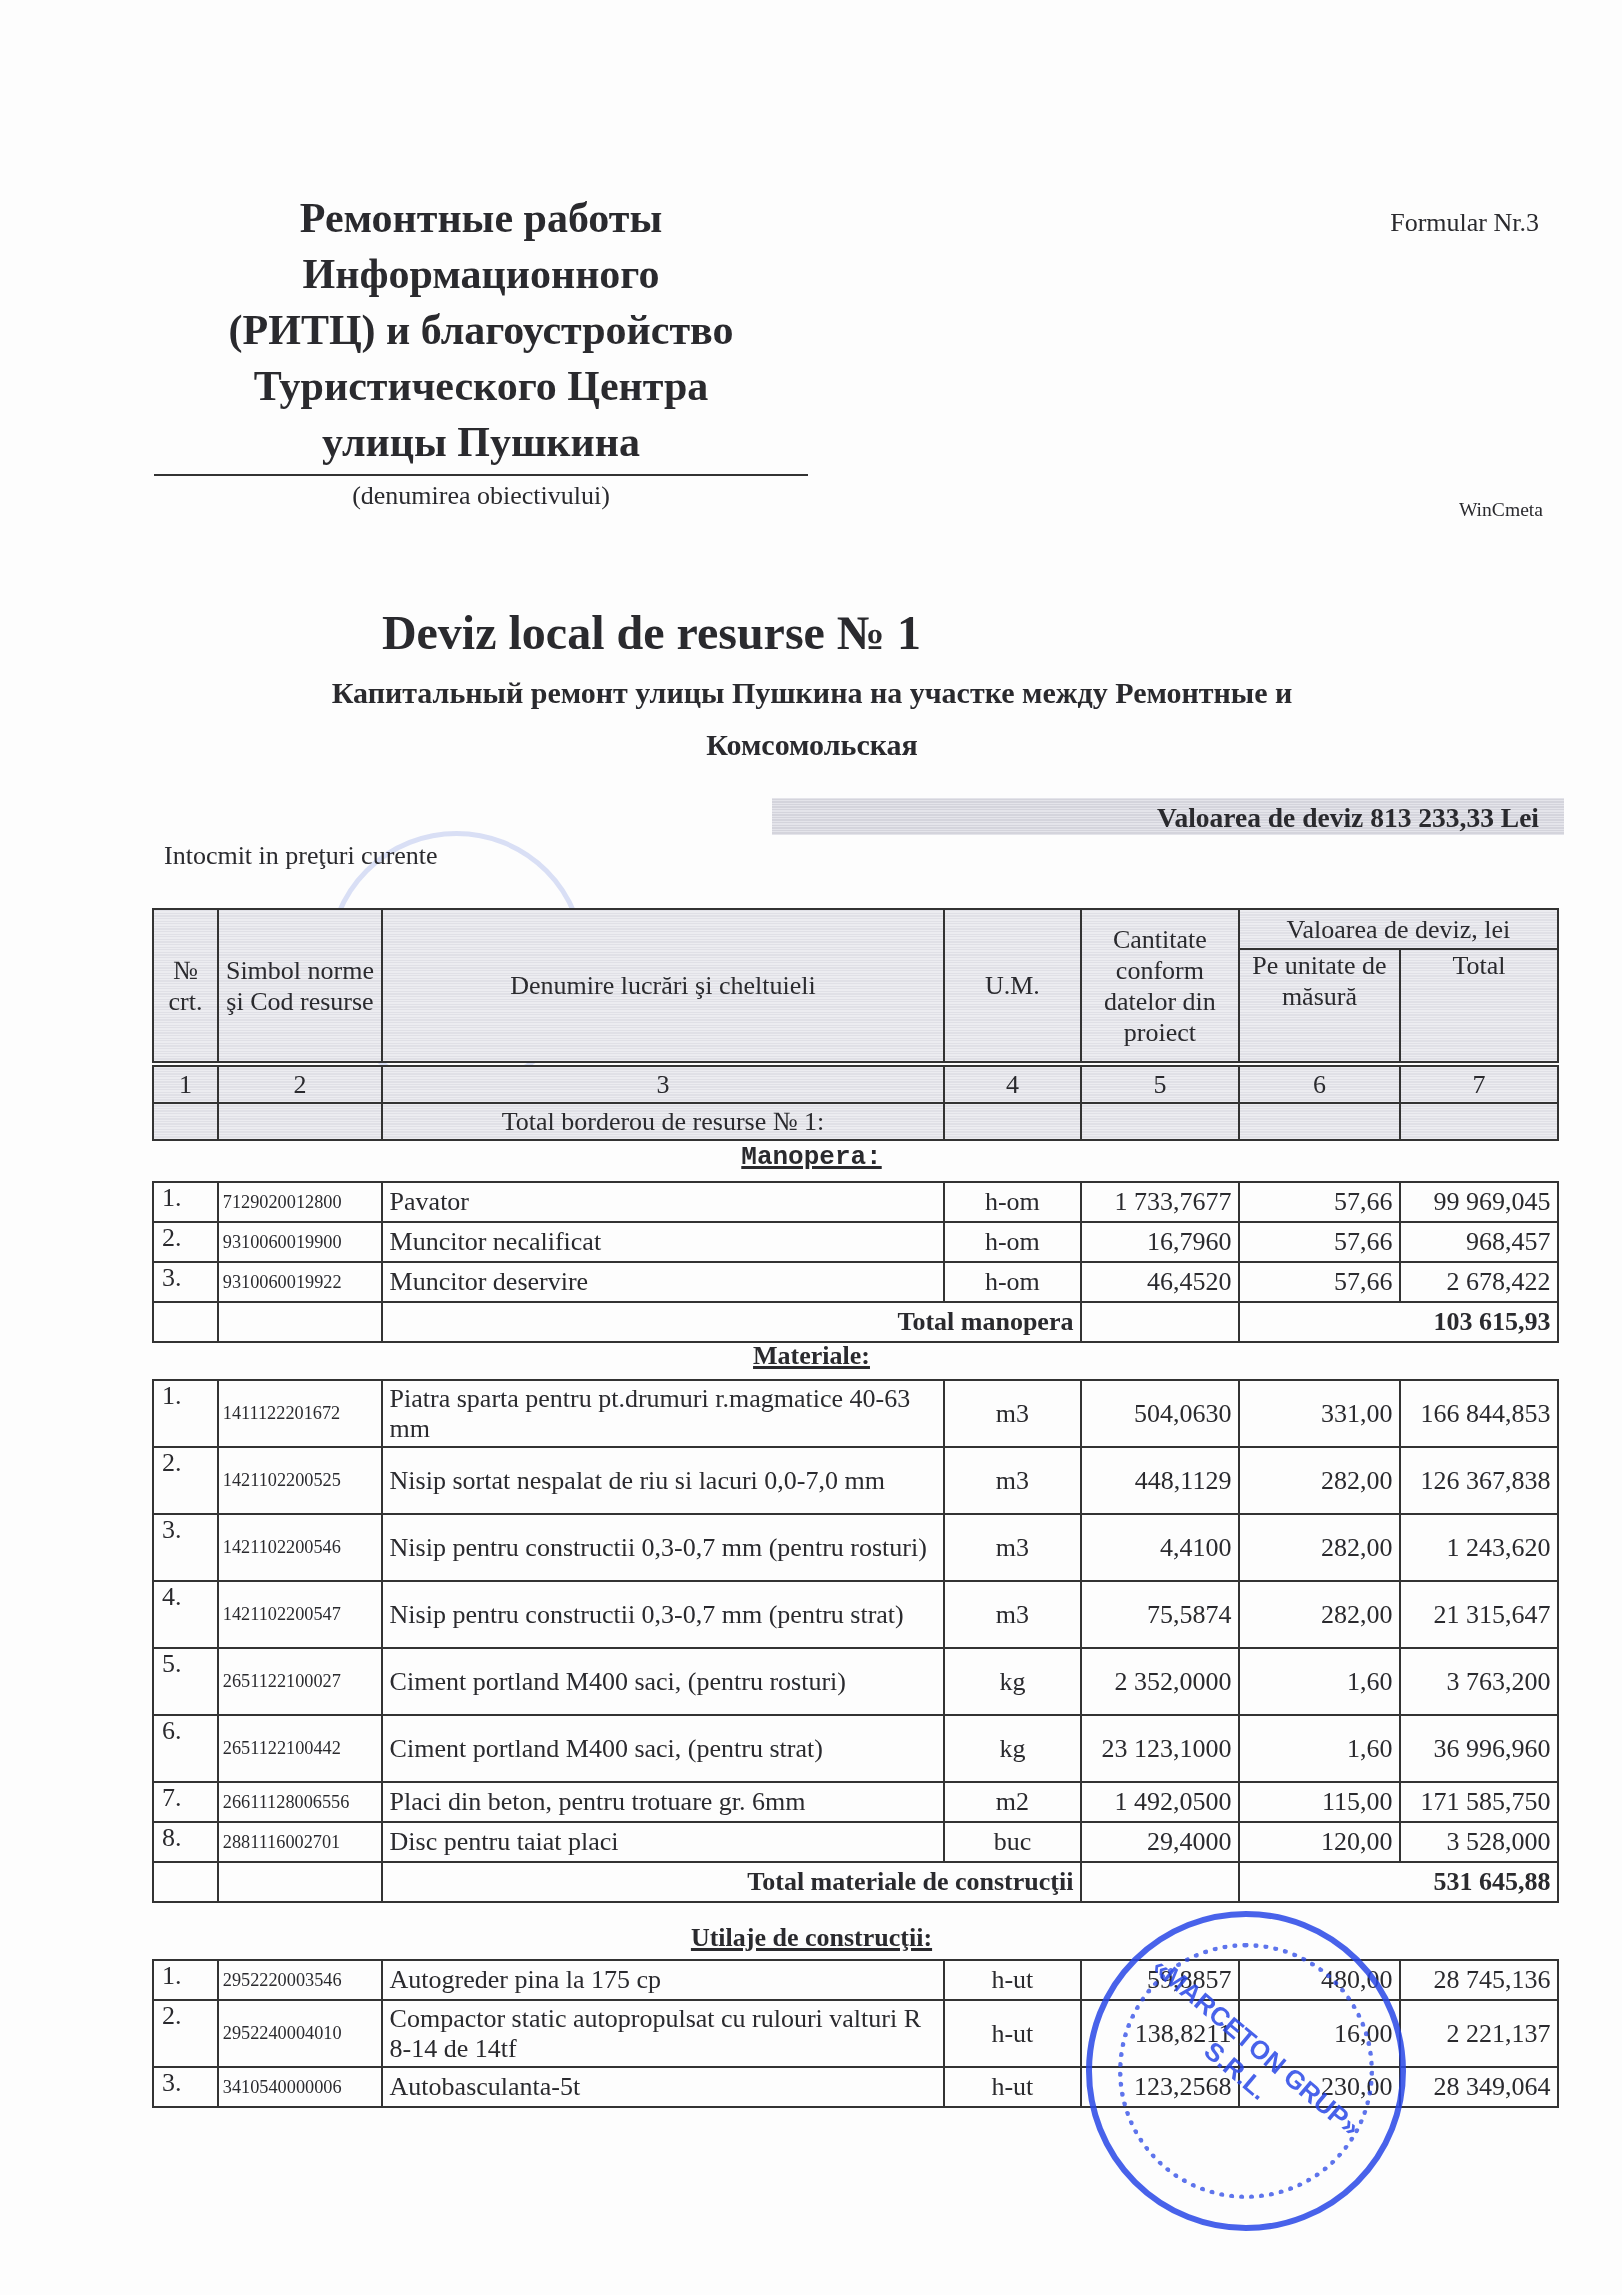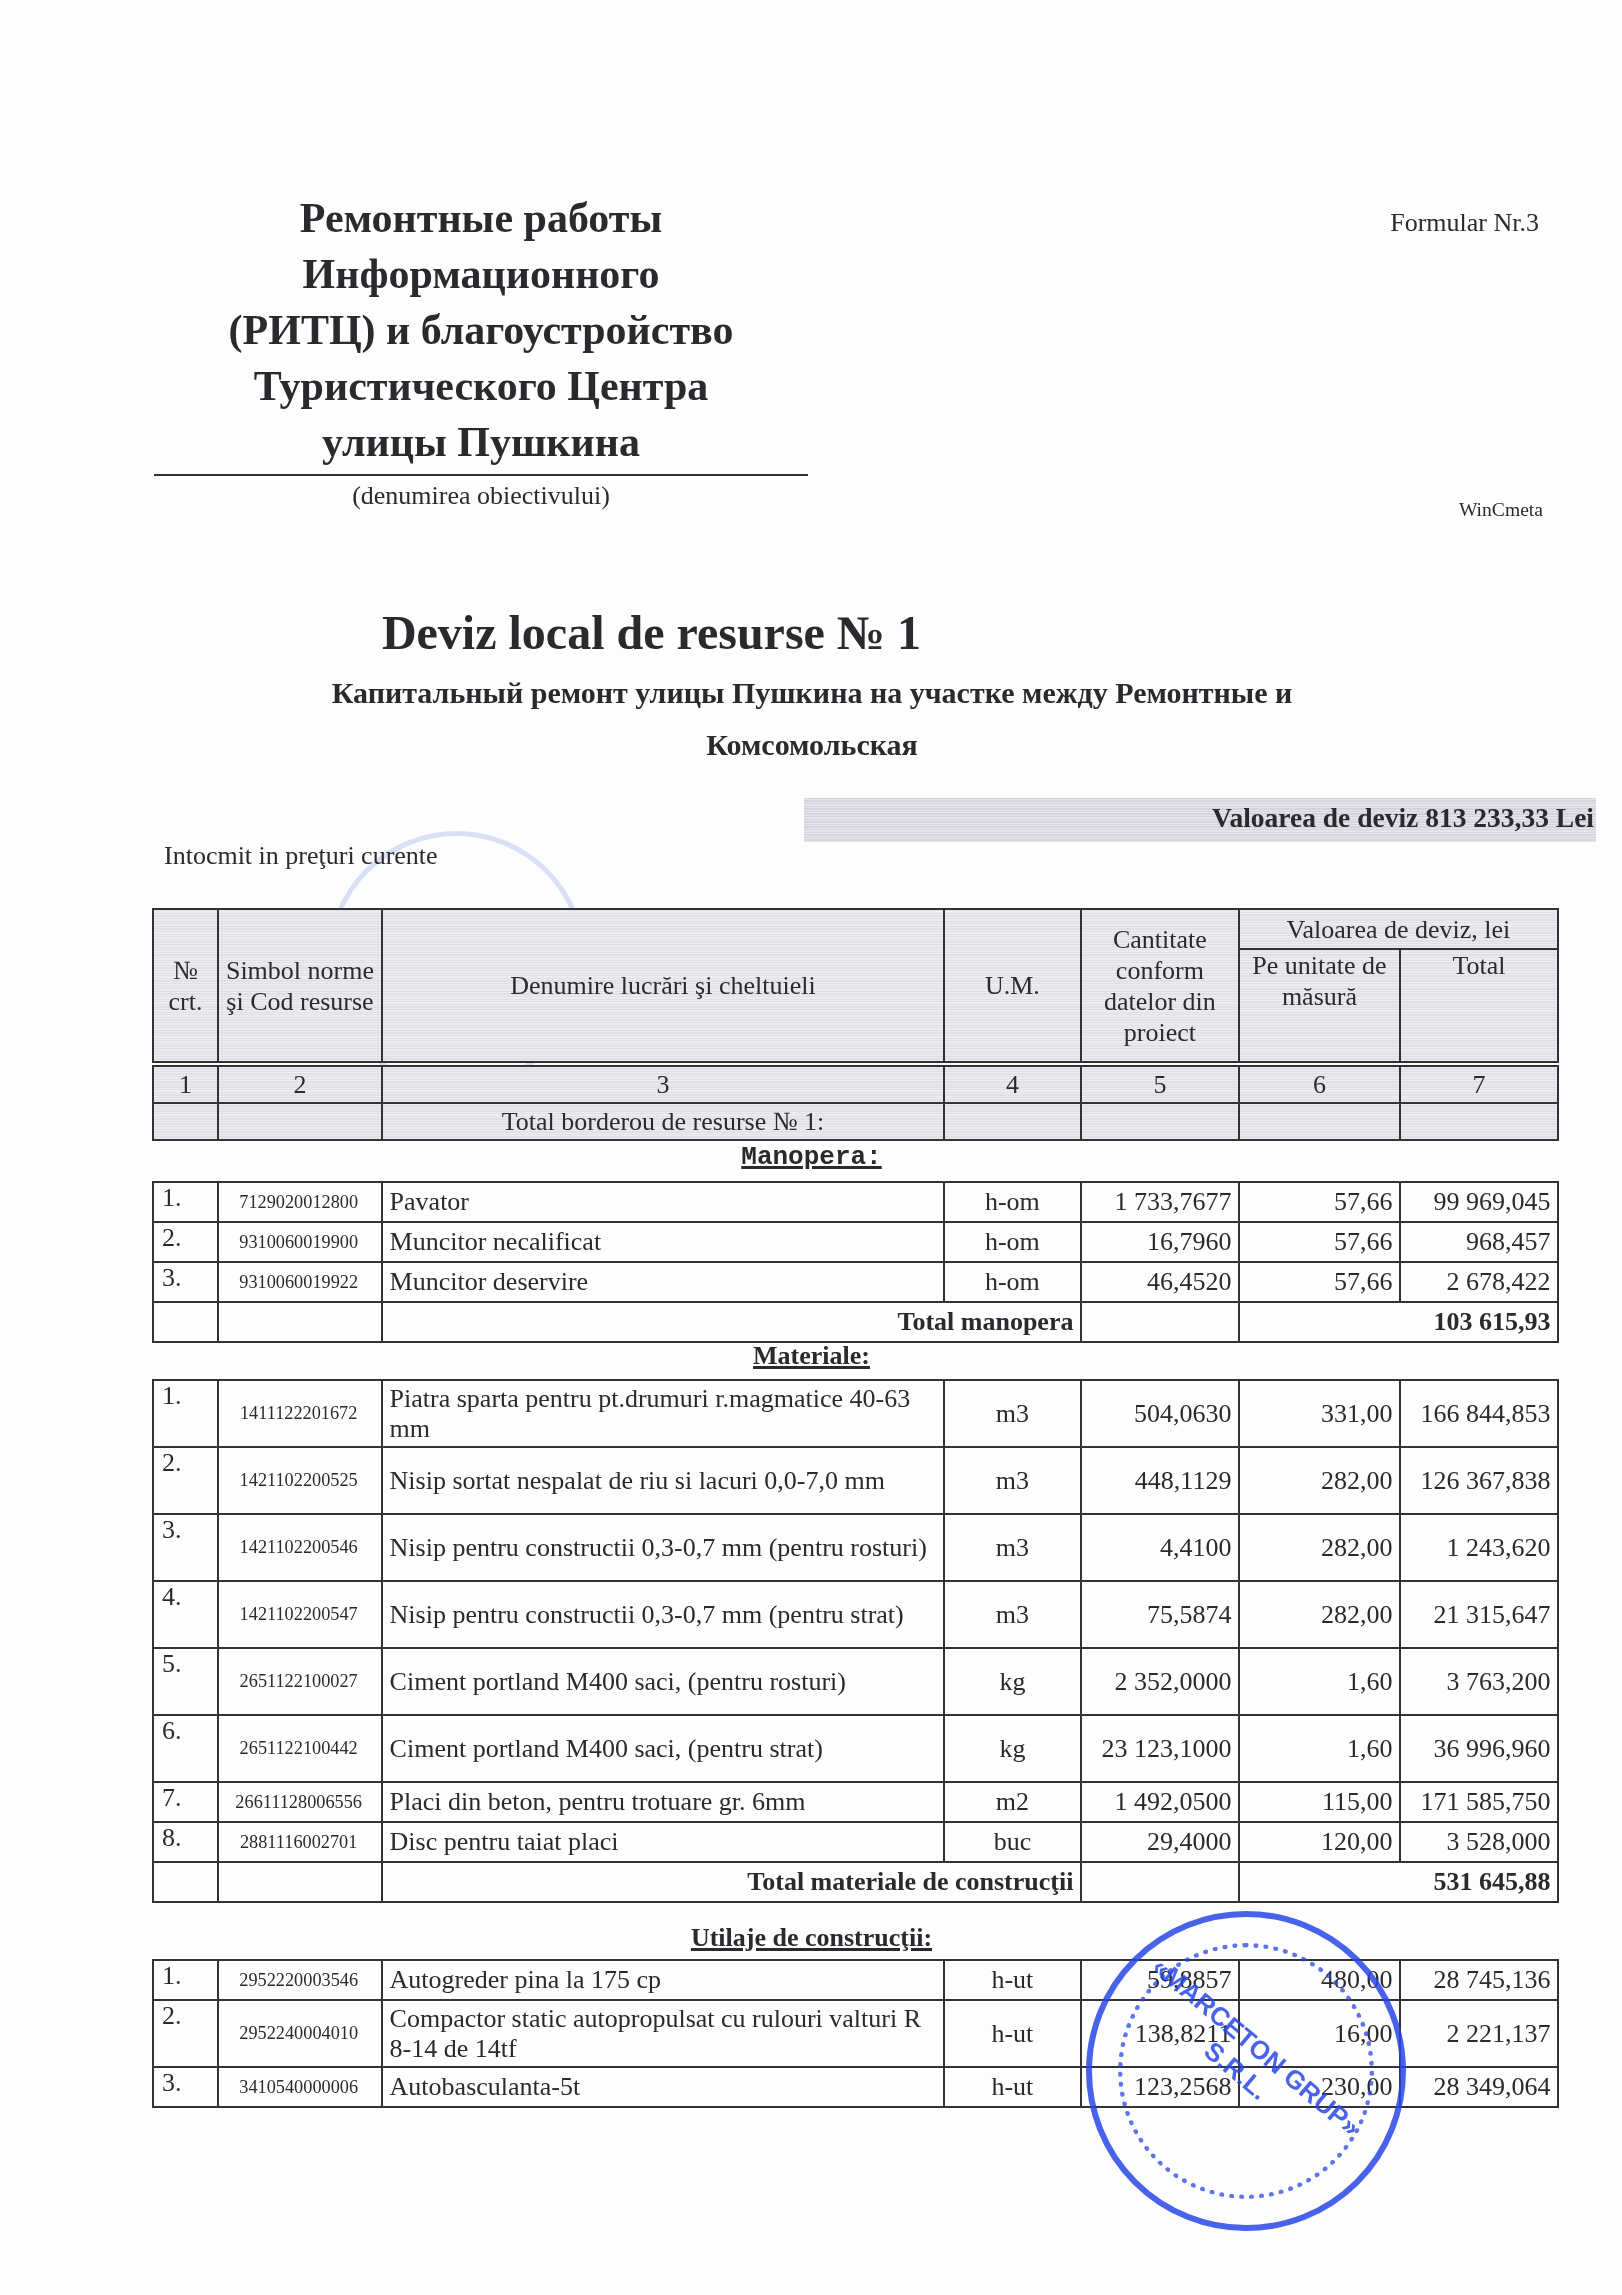--- a/index.html
+++ b/index.html
@@ -13,34 +13,34 @@
   .objective .caption { font-size: 26px; margin-top: 5.2px; }
 
   .formular { position: absolute; right: 84px; top: 208px; font-size: 26px; }
   .wincmeta { position: absolute; right: 80px; top: 499px; font-size: 19.6px; }
 
   .doc-title { position: absolute; left: 0; top: 605px; width: 1303px; text-align: center;
                font-size: 48px; font-weight: bold; }
   .doc-subtitle { position: absolute; left: 249px; top: 667px; width: 1126px; text-align: center;
                   font-size: 30px; font-weight: bold; line-height: 52px; }
 
-  .value-band { position: absolute; left: 772px; top: 798px; width: 792px; height: 44px;
+  .value-band { position: absolute; left: 772px; top: 798px; width: 792px; height: 37px;
                 background: repeating-linear-gradient(0deg,#e4e4ea 0 1.3px,#d4d4dc 1.3px 2.6px);
-                text-align: right; font-weight: bold; font-size: 27.5px; line-height: 39px; padding-right: 2px; box-sizing: border-box; margin-left: 32px; }
+                text-align: right; font-weight: bold; font-size: 27.5px; line-height: 39px; padding-right: 25px; box-sizing: border-box; }
   .priced { position: absolute; left: 164px; top: 841px; font-size: 26px; }
 
   table { border-collapse: collapse; position: absolute; left: 152px; width: 1407px; table-layout: fixed; }
   td, th { border: 2px solid #333; font-weight: normal; padding: 0 6.5px; font-size: 26px; vertical-align: middle; }
   .hdr th { text-align: center; line-height: 31px; background: repeating-linear-gradient(0deg,#ececf0 0 1.3px,#e0e0e6 1.3px 2.6px); }
   .num-row td { text-align: center; background: repeating-linear-gradient(0deg,#ececf0 0 1.3px,#e0e0e6 1.3px 2.6px); height: 35px; }
   .c-no { width: 62px; } .c-code { width: 157px; } .c-name { width: 537px; }
   .c-um { width: 131px; } .c-qty { width: 151px; } .c-unit { width: 154px; } .c-tot { width: 151px; }
 
   td.no { text-align: left; vertical-align: top; padding-left: 7.9px; }
-  td.code { font-size: 18.3px; text-align: center; padding-left: 3.9px; }
+  td.code { font-size: 18.3px; text-align: left; padding-left: 3.9px; }
   td.name { text-align: left; line-height: 30px; }
   td.um { text-align: center; }
   td.r { text-align: right; }
   td.total-label { text-align: right; font-weight: bold; }
   td.total-val { text-align: right; font-weight: bold; }
 
   .section-title { position: absolute; left: 0; width: 1623px; text-align: center; font-size: 26px; font-weight: bold; }
   .section-title span { text-decoration: underline; text-decoration-thickness: 3.3px; }
   .mono span { font-family: "Liberation Mono", "DejaVu Sans Mono", monospace; }
 

